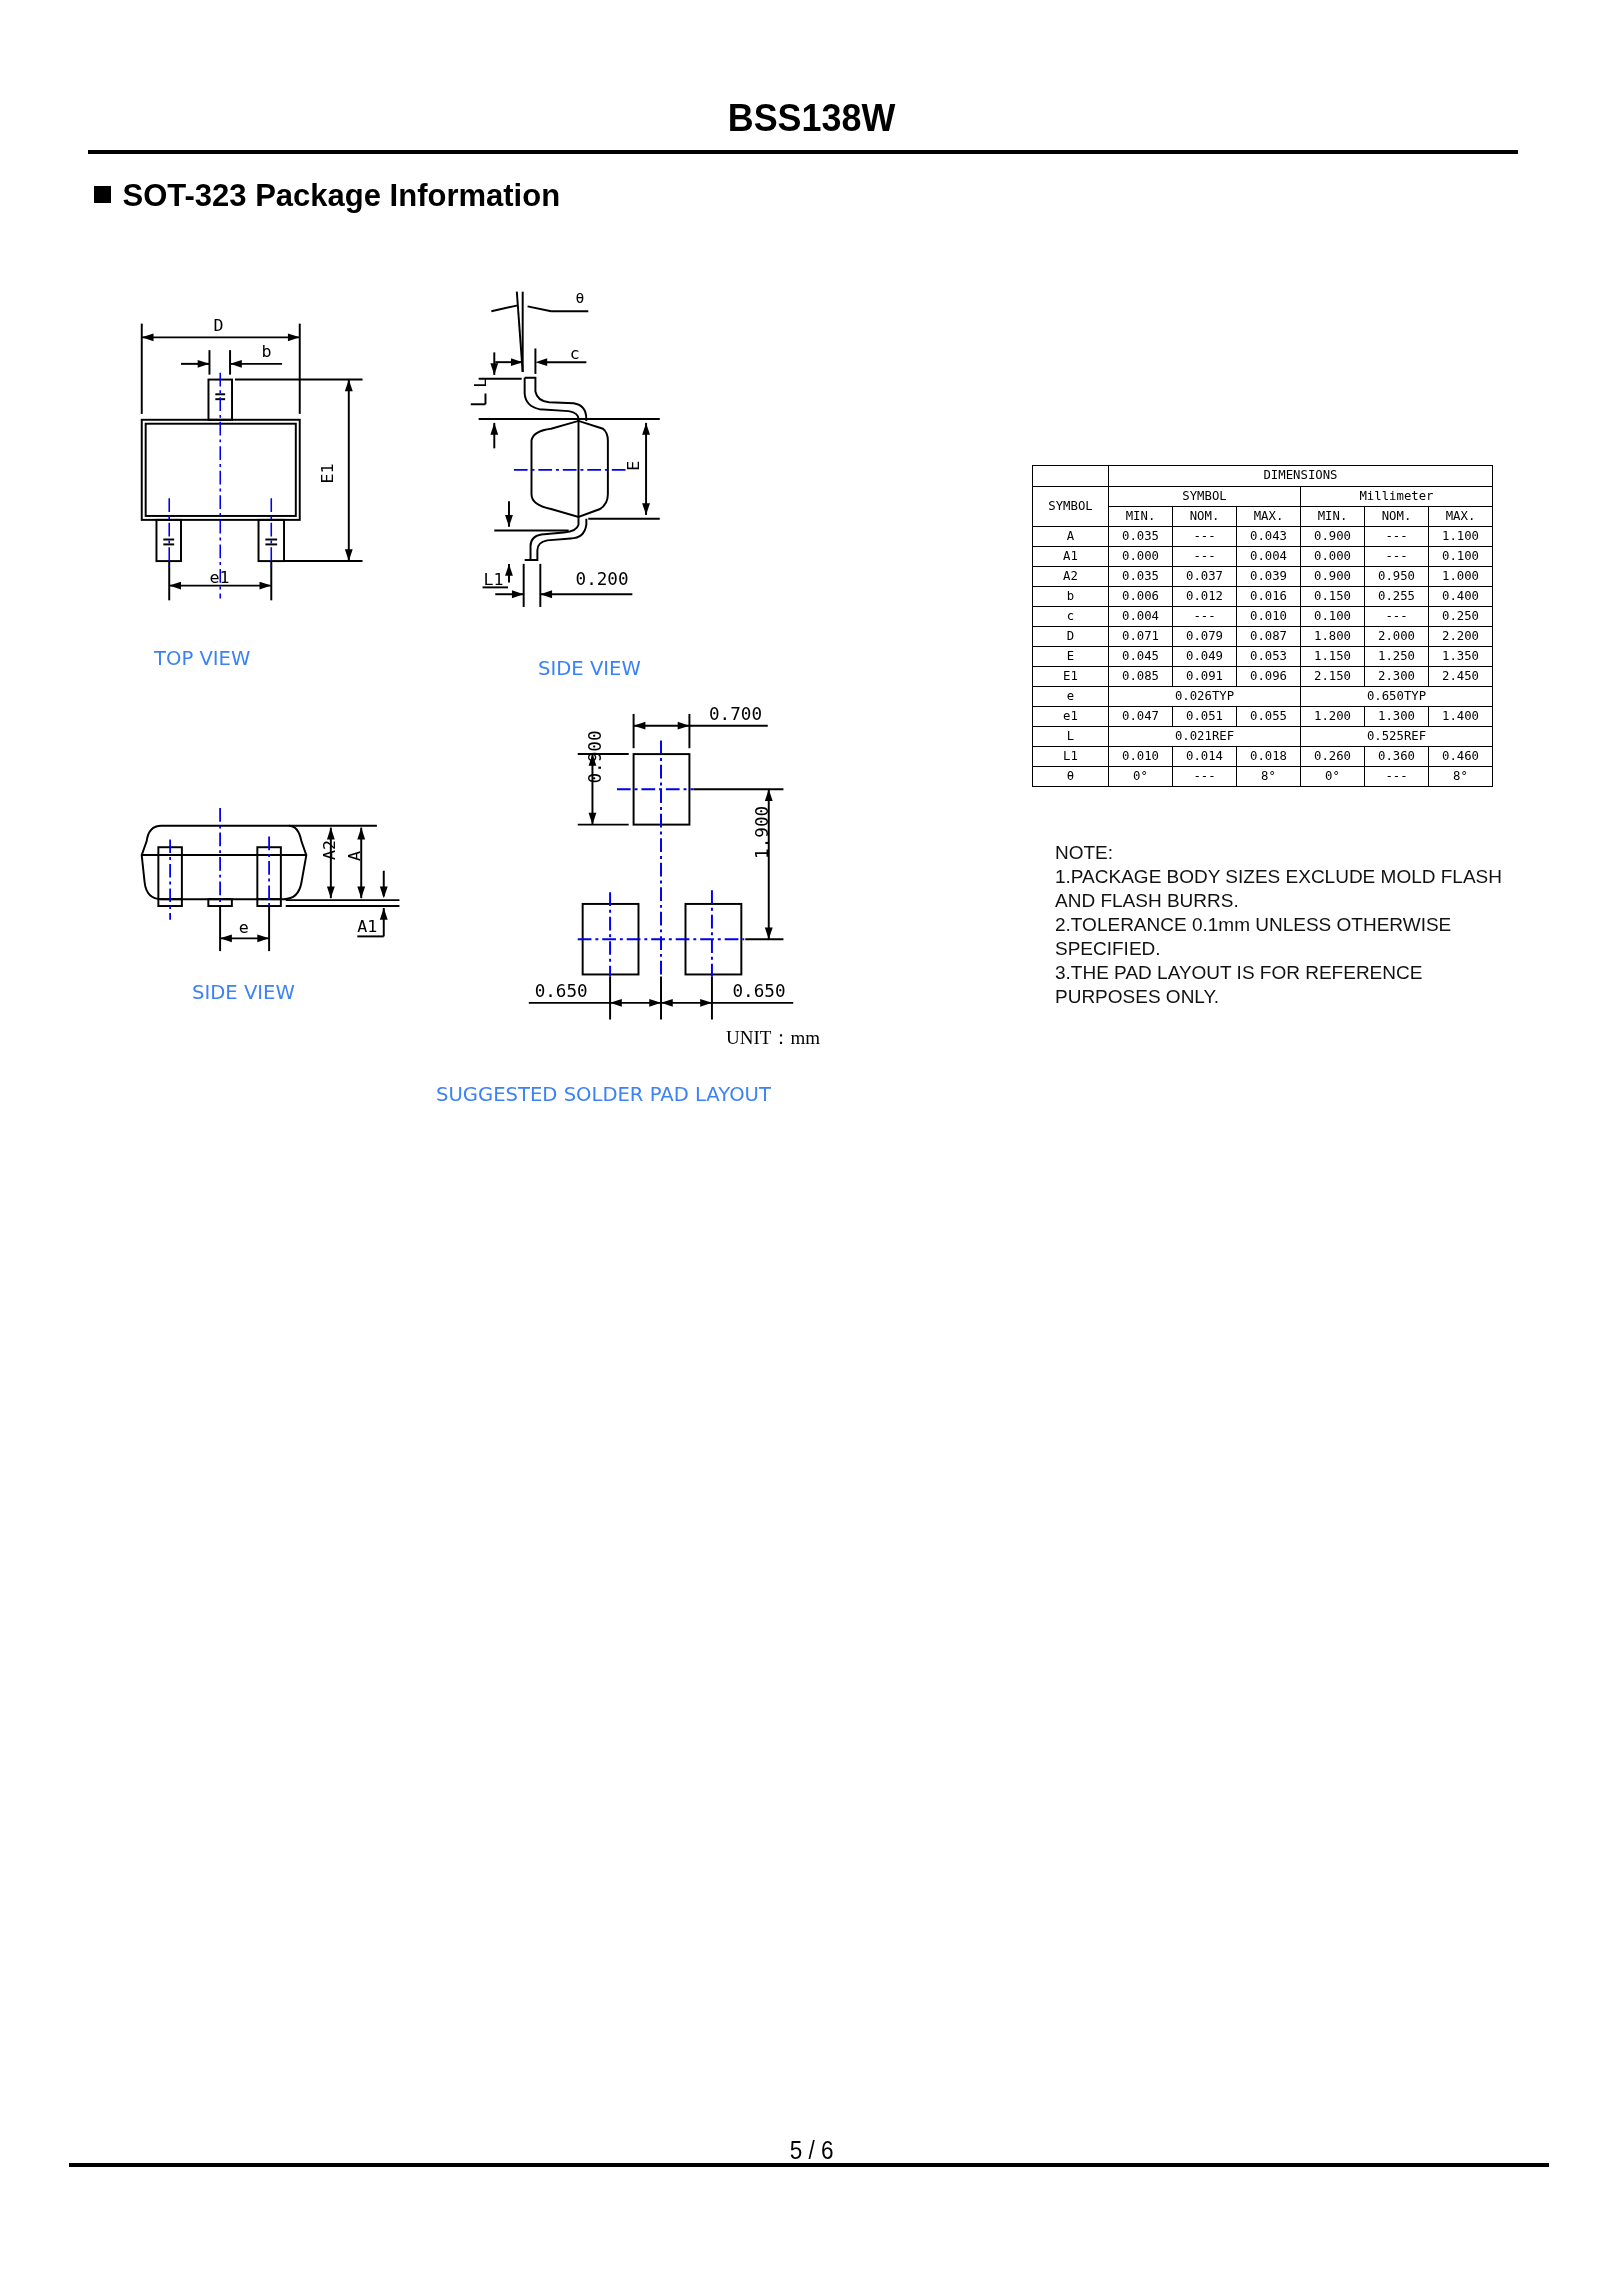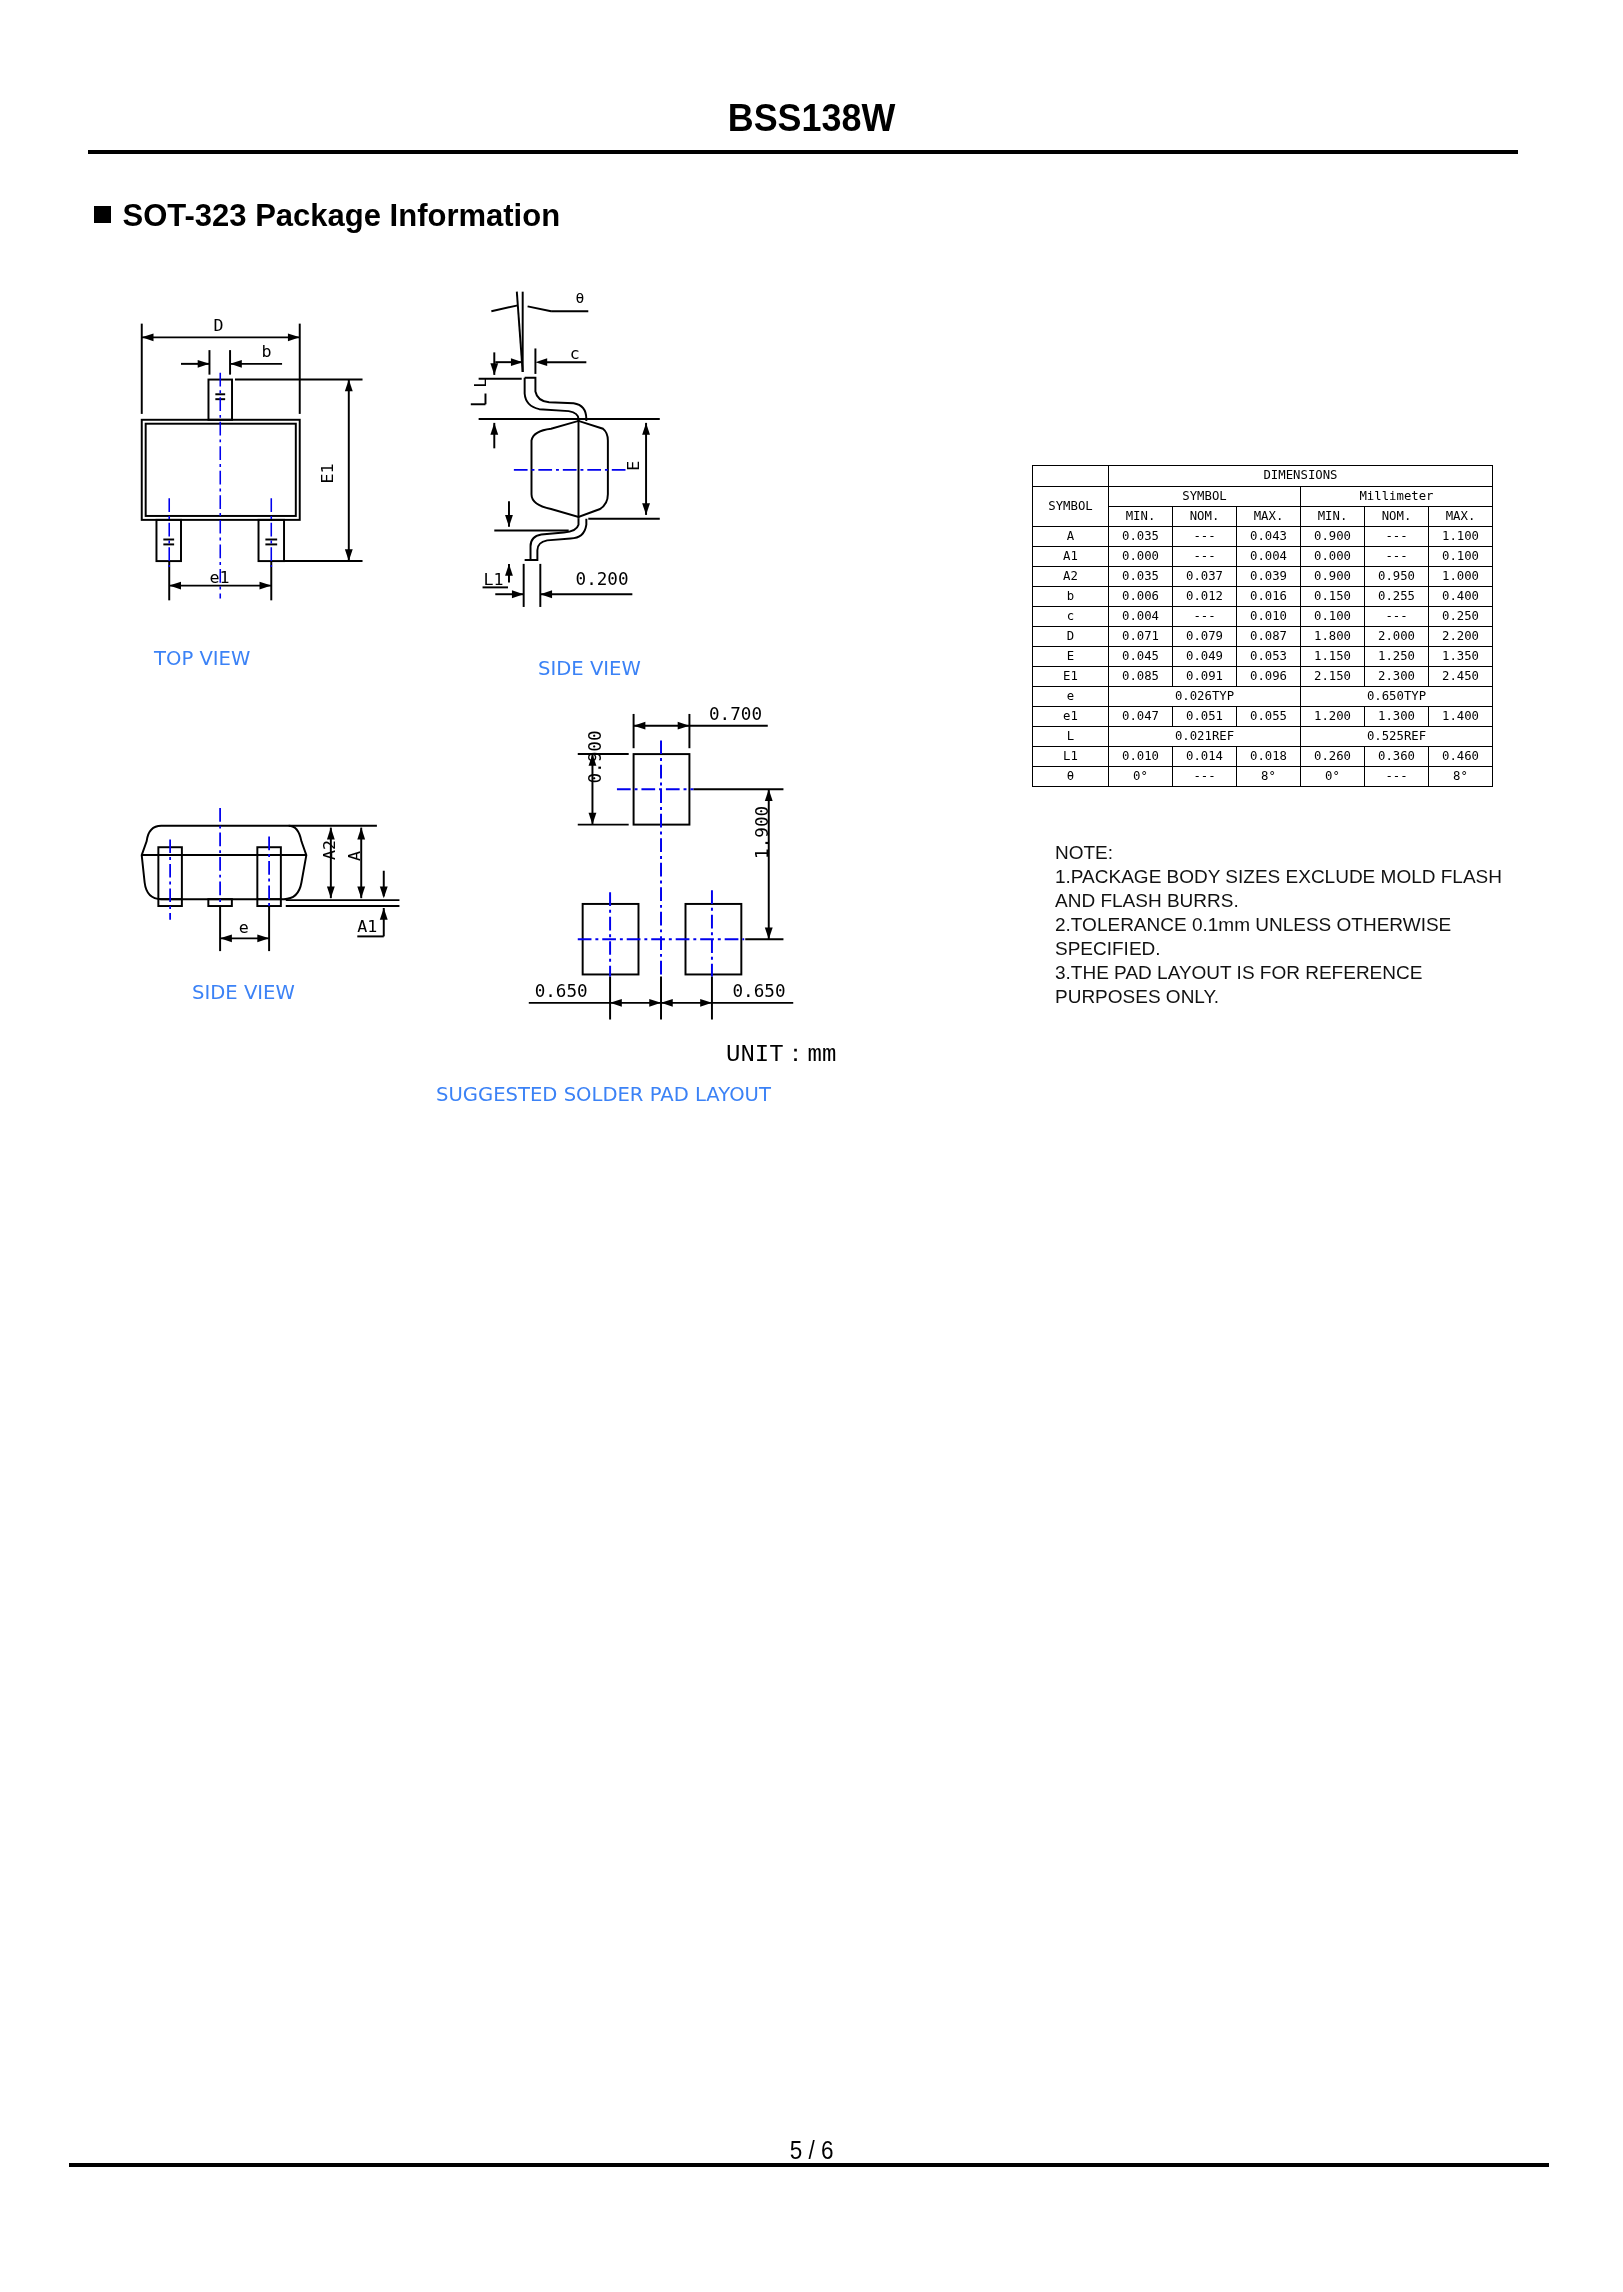--- a/index.html
+++ b/index.html
@@ -1,20 +1,20 @@
 <!DOCTYPE html>
 <html><head>
 <meta charset="utf-8">
 <style>
   html, body { margin: 0; padding: 0; background: #ffffff; }
   body { width: 1623px; height: 2293px; position: relative; overflow: hidden; font-family: "Liberation Sans", sans-serif; color: #000; }
   .abs { position: absolute; }
   .doc-title { left: 0; width: 1623px; top: 96px; text-align: center; font-size: 39px; font-weight: bold; letter-spacing: 0px; transform: scaleX(0.92); transform-origin: 812px 0; }
   .rule-top { left: 88px; top: 150px; width: 1430px; height: 3.9px; background: #000; }
-  .section-heading { left: 94px; top: 178px; font-size: 31px; font-weight: bold; margin-top: 20px; }
+  .section-heading { left: 94px; top: 178px; font-size: 31px; font-weight: bold; }
   .section-heading .bullet { display: inline-block; width: 16.7px; height: 16.7px; background: #000; margin-right: 11.8px; vertical-align: 2.9px; }
   .caption { font-family: "DejaVu Sans", sans-serif; font-size: 19.6px; color: #3b82f6; }
   svg text { font-family: "DejaVu Sans Mono", monospace; }
   
   .dim-table { left: 1032px; top: 465px; border-collapse: collapse; font-family: "DejaVu Sans Mono", monospace; font-size: 12.3px; padding-left: 8px; }
   .dim-table td { border: 1.6px solid #000; text-align: center; padding: 0; height: 19px; line-height: 17.6px; }
   .dim-table .hdr { height: 20.6px; }
   .dim-table col.c0 { width: 76px; }
   .dim-table col.cv { width: 64px; }
   .notes { left: 1037px; top: 841px; font-size: 19px; line-height: 24px; font-family: "Liberation Sans", sans-serif; color: #111; }
@@ -226,21 +226,21 @@
     <line x1="60" y1="248" x2="230" y2="248"></line>
     <line x1="93" y1="200" x2="93" y2="286"></line>
     <line x1="197" y1="198" x2="197" y2="286"></line>
   </g>
   <text x="194" y="24" font-size="18">0.700</text>
   <text x="68" y="117" font-size="18" transform="rotate(-90 62 95)">0.900</text>
   <text x="248" y="184" font-size="18" transform="rotate(-90 242 172)">1.900</text>
   <text x="16" y="307" font-size="18">0.650</text>
   <text x="218" y="307" font-size="18">0.650</text>
 </svg>
-<div class="abs" style="left:726px;top:1025px;font-size:24px;font-family:Liberation Mono, monospace;margin-top:12px;">UNIT：mm</div>
+<div class="abs" style="left:726px;top:1025px;font-size:19px;font-family:Liberation Serif, serif;">UNIT：mm</div>
 <div class="abs caption" style="left:436px;top:1083px">SUGGESTED SOLDER PAD LAYOUT</div>
 
 <table class="abs dim-table">
   <colgroup>
       <col class="c0">
       <col class="cv">
       <col class="cv">
       <col class="cv">
       <col class="cv">
       <col class="cv">

